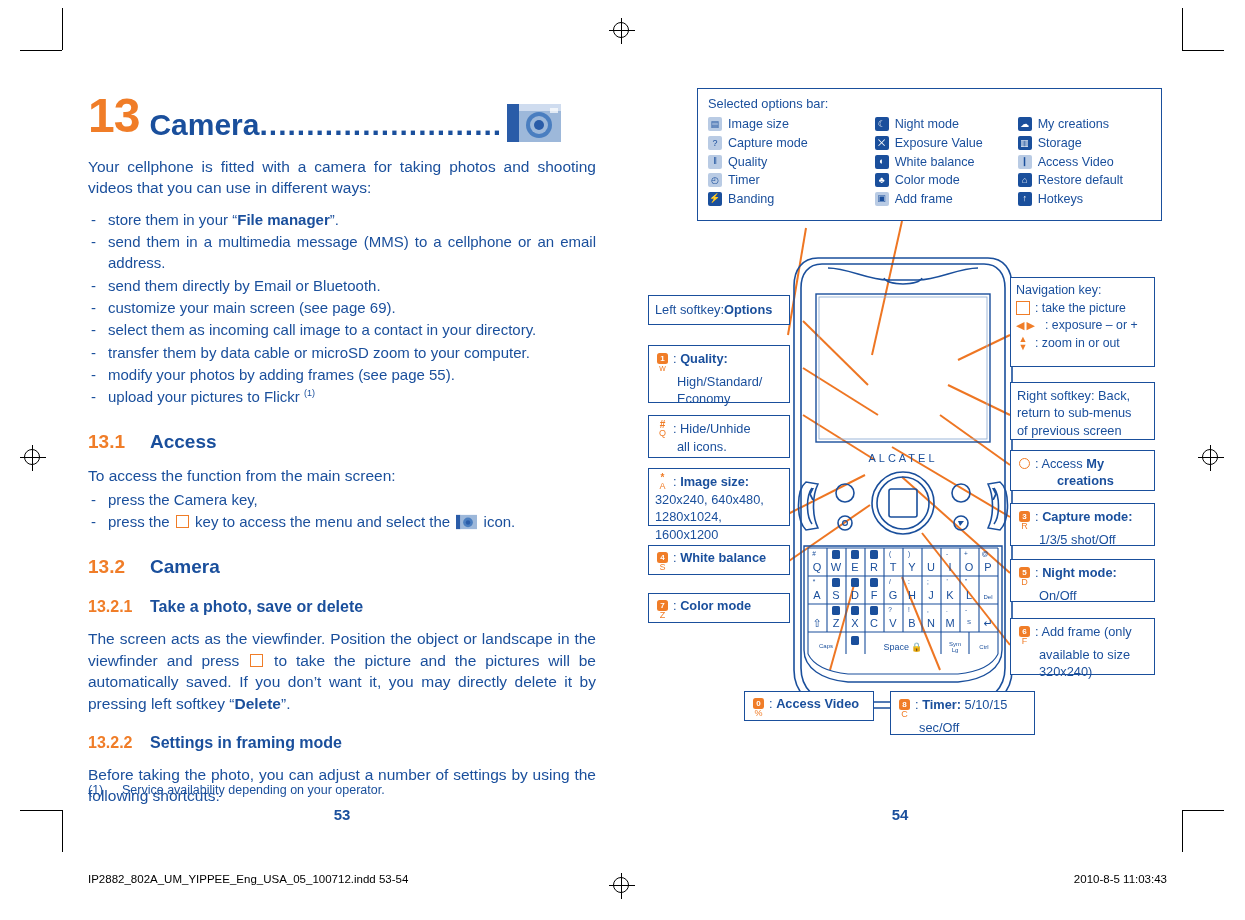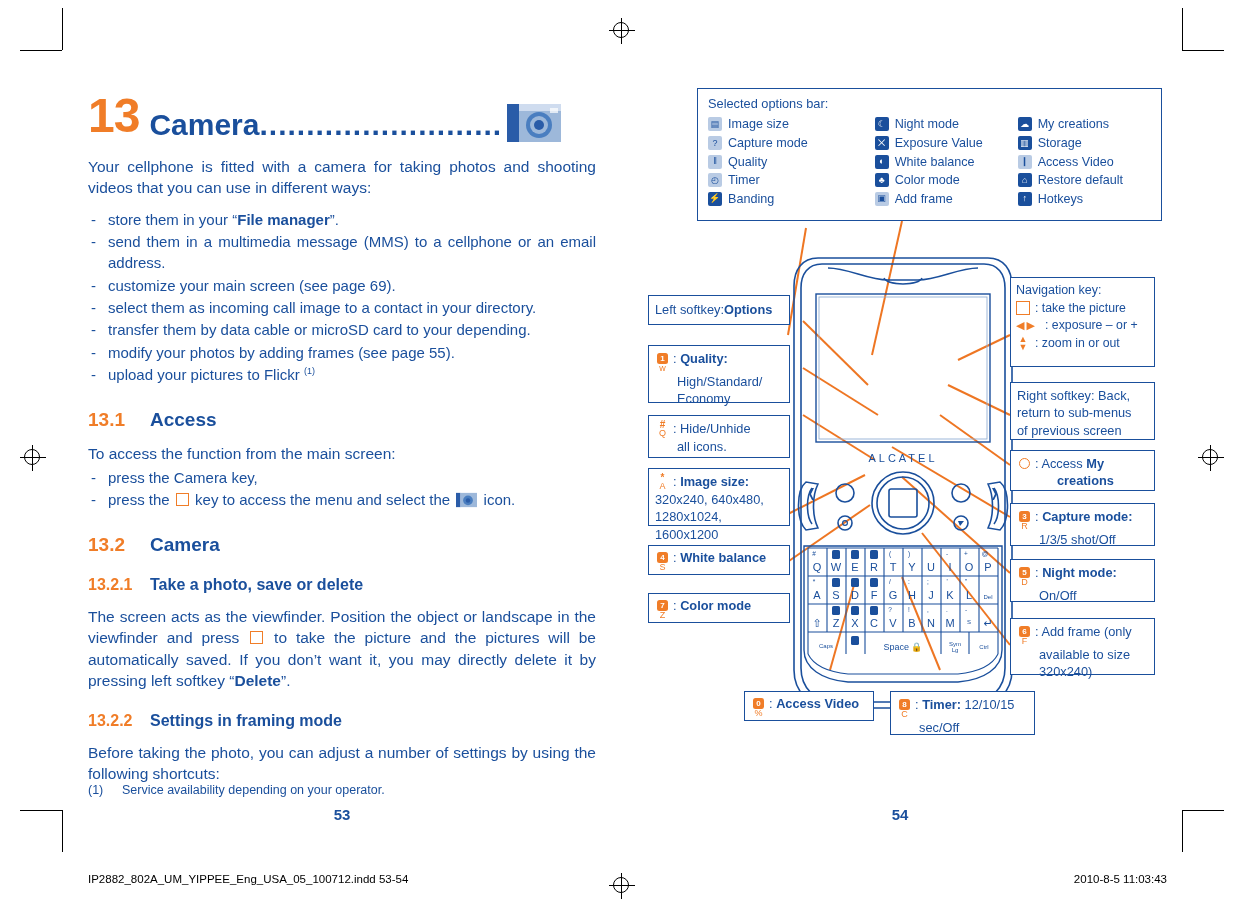--- a/index.html
+++ b/index.html
@@ -155,23 +155,24 @@
         <circle cx="33" cy="23" r="5" fill="#2a5ca8"></circle>
         <rect x="44" y="6" width="8" height="5" fill="#ffffff" opacity=".7"></rect>
       </svg>
     </div>
 
     <div class="intro">Your cellphone is fitted with a camera for taking photos and shooting videos that you can use in different ways:</div>
 
     <ul class="blist">
       <li><span>store them in your “</span><b>File manager</b><span>”.</span></li>
       <li><span>send them in a multimedia message (MMS) to a cellphone or an email address.</span></li>
+      <li><span>send them directly by Email or Bluetooth.</span></li>
       <li><span>customize your main screen (see page 69).</span></li>
       <li><span>select them as incoming call image to a contact in your directory.</span></li>
-      <li><span>transfer them by data cable or microSD card to your depending.</span></li>
+      <li><span>transfer them by data cable or microSD zoom to your computer.</span></li>
       <li><span>modify your photos by adding frames (see page 55).</span></li>
       <li><span>upload your pictures to Flickr </span><sup style="font-size:9px">(1)</sup></li>
     </ul>
 
     <div class="h2">
       <span class="num">13.1</span>
       <span class="txt">Access</span>
     </div>
     <div class="para">To access the function from the main screen:</div>
     <ul class="blist" style="margin-top:2px;">
@@ -536,21 +537,21 @@
         <span class="ktxt">: <b>Access Video</b></span>
       </div>
     </div>
 
     <div class="cal" id="c-timer" style="left:250px;top:606px;width:145px;height:44px;">
       <div class="keyrow">
         <span class="keyico">
           <span class="kb">8</span>
           <span class="kl">C</span>
         </span>
-        <span class="ktxt">: <b>Timer:</b><span> 12/10/15</span></span>
+        <span class="ktxt">: <b>Timer:</b><span> 5/10/15</span></span>
       </div>
       <div style="padding-left:22px;">sec/Off</div>
     </div>
 
     <div class="cal" id="c-rightsoftkey" style="left:370px;top:297px;width:145px;height:58px;">
       <div>Right softkey: Back,</div>
       <div>return to sub-menus</div>
       <div>of previous screen</div>
     </div>
 

